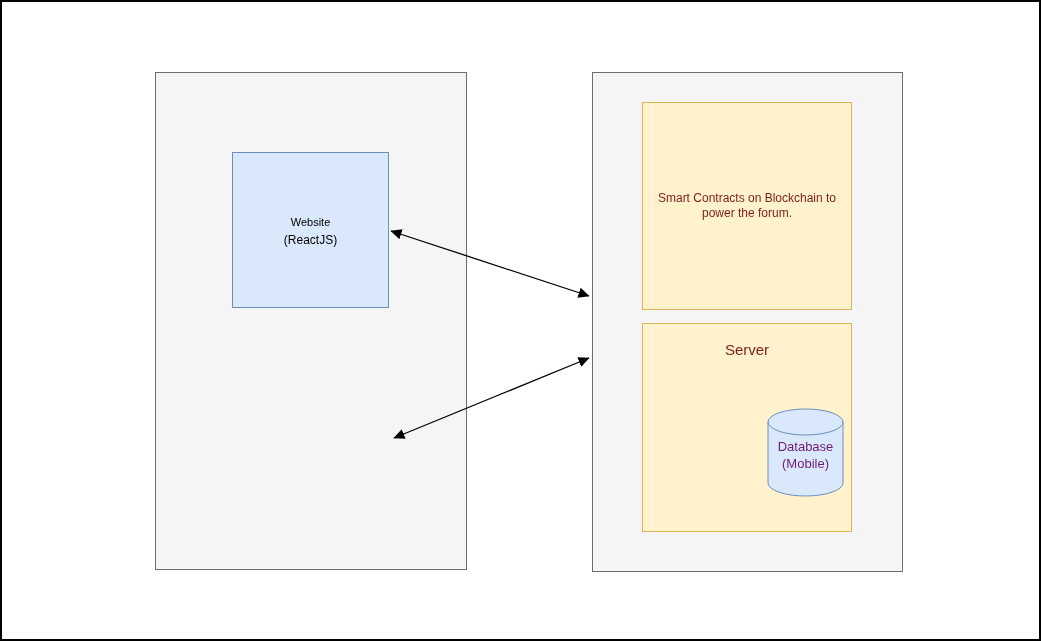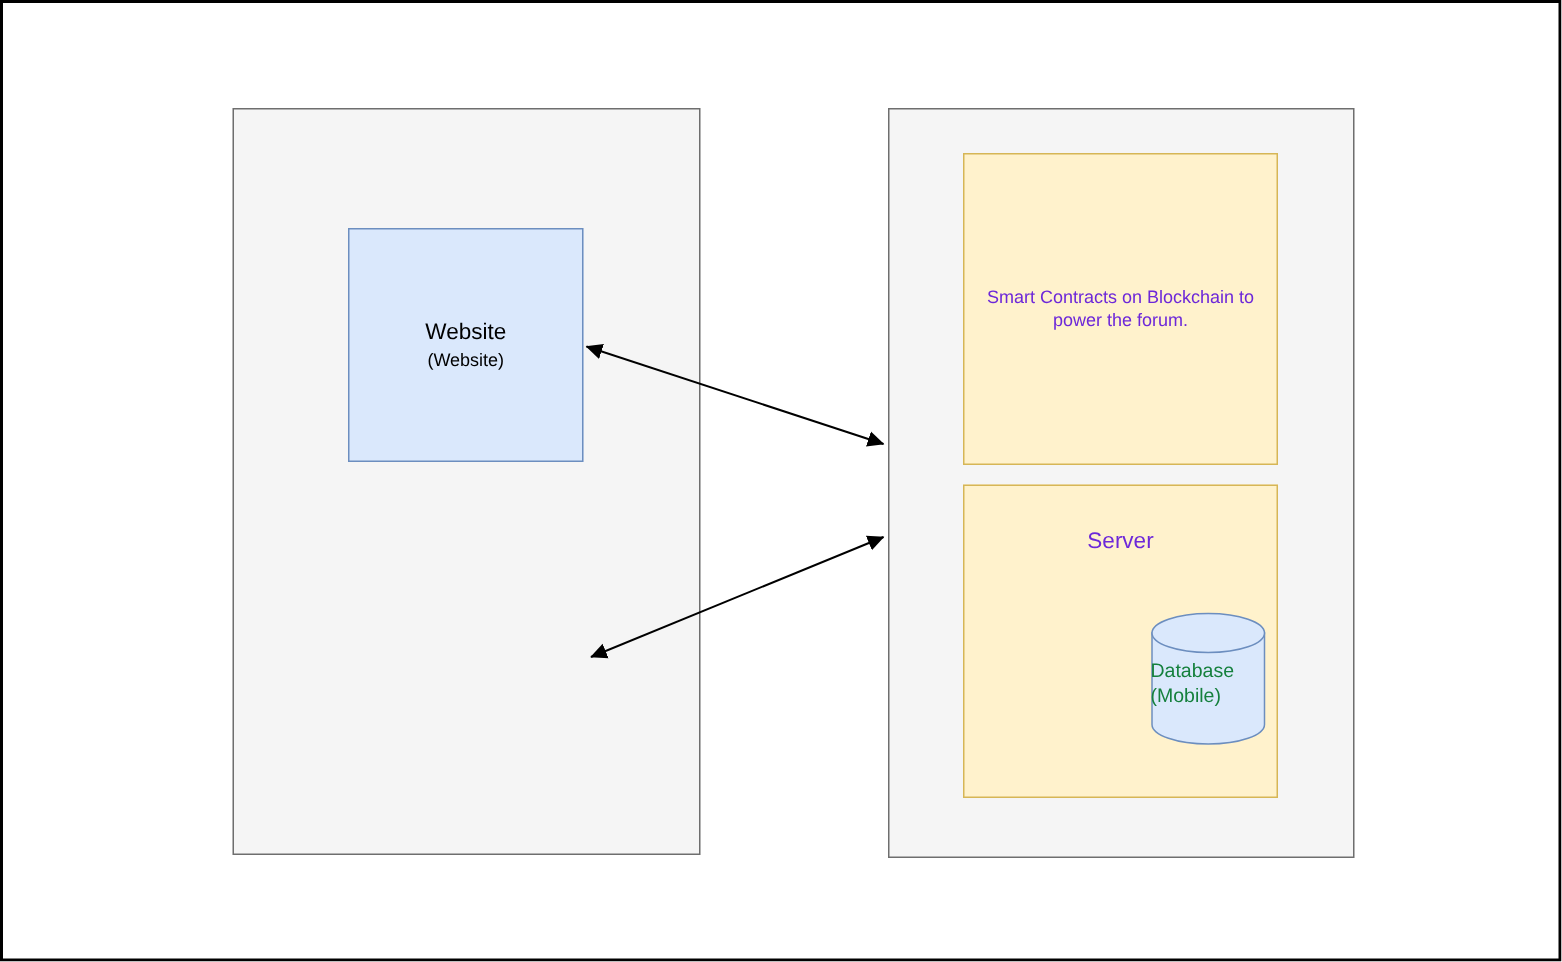--- a/index.html
+++ b/index.html
@@ -33,68 +33,69 @@
     border: 1px solid #6c8ebf;
     display: flex;
     flex-direction: column;
     align-items: center;
     justify-content: center;
     text-align: center;
     color: #000000;
   }
   #website-box    { left: 230px; top: 150px; width: 157px; height: 156px; }
   #mobile-app-box { left: 230px; top: 340px; width: 156px; height: 155px; }
-  .blue-box .title    { font-size: 15px; line-height: 20px; }
+  .blue-box .title    { font-size: 11px; line-height: 20px; }
   .blue-box .subtitle { font-size: 12px; line-height: 16px; }
 
   .yellow-box {
     position: absolute;
     box-sizing: border-box;
     background: #fff2cc;
     border: 1px solid #d6b656;
-    color: #6d28d9;
+    color: #7f1d1d;
   }
   #smart-contracts-box {
     left: 640px; top: 100px; width: 210px; height: 208px;
     display: flex;
     align-items: center;
     justify-content: center;
     text-align: center;
   }
   #smart-contracts-box .label {
     font-size: 12px;
     line-height: 15px;
     width: 180px;
   }
   #server-box {
     left: 640px; top: 321px; width: 210px; height: 209px;
     text-align: center;
   }
   #server-box .server-title {
-    margin-top: 27px;
+    margin-top: 16px;
     font-size: 15px;
     line-height: 20px;
   }
   #business-logic-box {
     left: 656px; top: 390px; width: 90px; height: 120px;
   }
   #business-logic-box .title { font-size: 14px; line-height: 18px; }
   #business-logic-box .subtitle { font-size: 12px; line-height: 16px; }
 
   #database-cylinder {
     position: absolute;
     left: 765px; top: 406px; width: 77px; height: 89px;
   }
   #database-cylinder svg { display: block; }
   #database-cylinder .cyl-label {
     position: absolute;
     left: 0; top: 30px; width: 77px;
+    text-align: center;
     font-size: 13px;
     line-height: 17px;
-    color: #15803d;
+    color: #701a75;
   }
 
   #arrow-layer {
     position: absolute;
     left: 0; top: 0;
     width: 1041px; height: 641px;
     pointer-events: none;
   }
   #arrow-layer line {
     stroke: #000000;
@@ -105,21 +106,21 @@
 <body>
 
 <div id="canvas">
 
   <div class="group" id="left-group"></div>
 
   <div class="group" id="right-group"></div>
 
   <div class="blue-box" id="website-box">
     <div class="title">Website</div>
-    <div class="subtitle">(Website)</div>
+    <div class="subtitle">(ReactJS)</div>
   </div>
 
 
   <div class="yellow-box" id="smart-contracts-box">
     <div class="label">Smart Contracts on Blockchain to power the forum.</div>
   </div>
 
   <div class="yellow-box" id="server-box">
     <div class="server-title">Server</div>
   </div>

